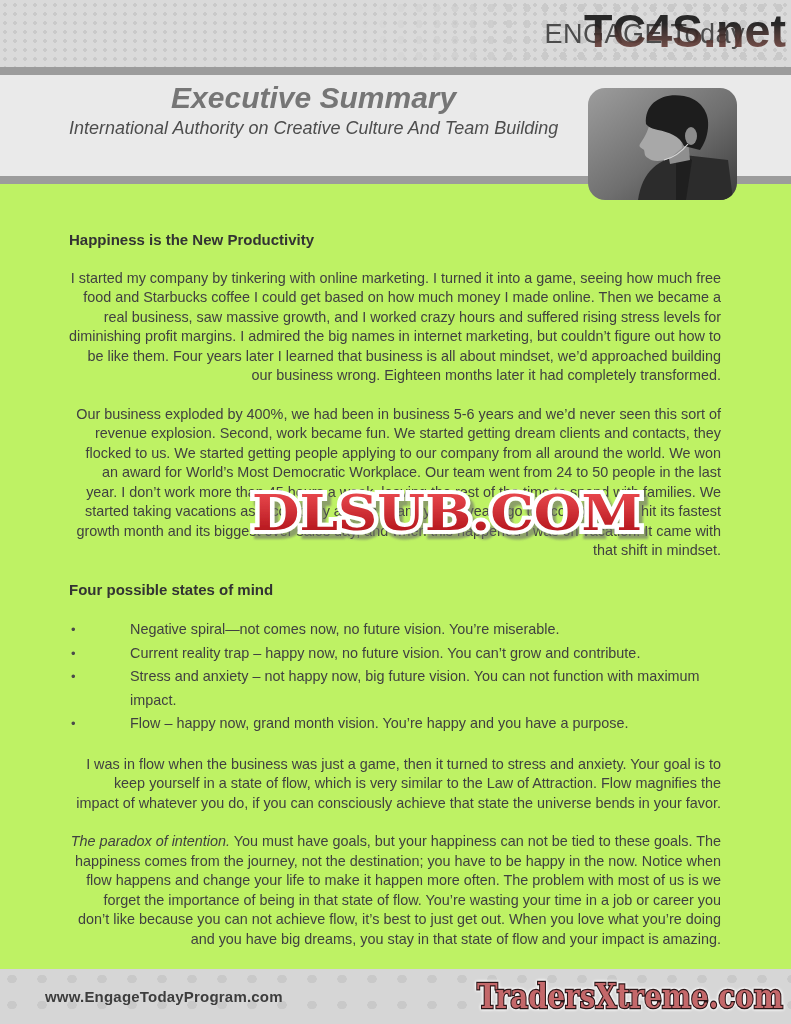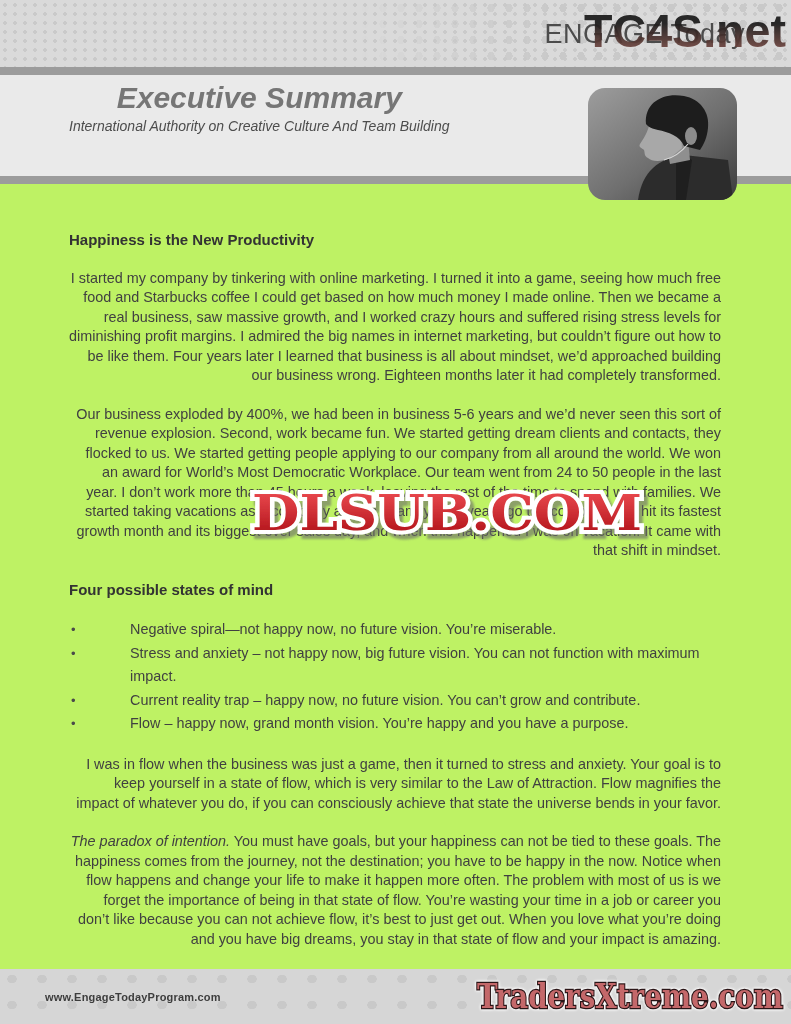--- a/index.html
+++ b/index.html
@@ -62,21 +62,21 @@
     text-align:center;
   }
   .title-block{position:absolute;left:69px;top:6px;}
   .doc-title{
     margin:0;font-size:30px;line-height:33px;font-style:italic;font-weight:bold;color:#767676;
   }
   .doc-author{
     margin:0;font-size:25px;line-height:28px;font-style:italic;font-weight:bold;color:#373737;
   }
   .doc-subtitle{
-    margin:4px 0 0;font-size:14px;font-style:italic;font-weight:400;color:#4d4d4d;
+    margin:4px 0 0;font-size:18px;font-style:italic;font-weight:400;color:#4d4d4d;
   }
   .photo{
     position:absolute;left:588px;top:88px;width:149px;height:112px;z-index:5;
     border-radius:17px;overflow:hidden;display:block;
   }
 
   
   .article{
     position:absolute;top:184px;left:0;width:791px;
     padding:46px 70px 0 69px;box-sizing:border-box;
@@ -106,21 +106,21 @@
     position:absolute;left:0;bottom:0;width:791px;height:55px;
     background-color:#d6d6d6;
     display:flex;align-items:center;
   }
   .footer .footer-dots{
     position:absolute;inset:0;
     background-image:radial-gradient(ellipse 8px 7px at 12px 10px,#c9c9c9 58%,transparent 61%);
     background-size:30px 26px;
   }
   .footer-url{
-    position:relative;margin-left:45px;font-weight:bold;font-size:11px;
+    position:relative;margin-left:45px;font-weight:bold;font-size:15px;
     color:#3d3d3d;letter-spacing:.2px;z-index:1;
   }
   .wm-footer{
     position:absolute;right:2px;bottom:2px;z-index:11;
     filter:drop-shadow(0 0 1px #ffffff) drop-shadow(0 0 1.5px #ffffff);
   }
   .traders-text{
     font-family:"DejaVu Serif","Liberation Serif",serif;font-weight:bold;font-size:33px;
     fill:var(--traders-red);
   }
@@ -179,23 +179,23 @@
 
     <path d="M100,56 C92,66 84,70 76,72" stroke="#d8d8d8" stroke-width="1.2" fill="none"></path>
   </svg>
 
   <div class="article">
     <h3>Happiness is the New Productivity</h3>
     <p>I started my company by tinkering with online marketing. I turned it into a game, seeing how much free food and Starbucks coffee I could get based on how much money I made online. Then we became a real business, saw massive growth, and I worked crazy hours and suffered rising stress levels for diminishing profit margins. I admired the big names in internet marketing, but couldn’t figure out how to be like them. Four years later I learned that business is all about mindset, we’d approached building our business wrong. Eighteen months later it had completely transformed.</p>
     <p>Our business exploded by 400%, we had been in business 5-6 years and we’d never seen this sort of revenue explosion. Second, work became fun. We started getting dream clients and contacts, they flocked to us. We started getting people applying to our company from all around the world. We won an award for World’s Most Democratic Workplace. Our team went from 24 to 50 people in the last year. I don’t work more than 45 hours a week, leaving the rest of the time to spend with families. We started taking vacations as a company and as a family; one year ago the company had hit its fastest growth month and its biggest ever sales day, and when this happened I was on vacation. It came with that shift in mindset.</p>
     <h3>Four possible states of mind</h3>
     <ul class="states-list">
-      <li>Negative spiral—not happy now, no future vision. You’re miserable.</li>
+      <li>Negative spiral—not comes now, no future vision. You’re miserable.</li>
+      <li>Current reality trap – happy now, no future vision. You can’t grow and contribute.</li>
       <li>Stress and anxiety – not happy now, big future vision. You can not function with maximum impact.</li>
-      <li>Current reality trap – happy now, no future vision. You can’t grow and contribute.</li>
       <li>Flow – happy now, grand month vision. You’re happy and you have a purpose.</li>
     </ul>
     <p>I was in flow when the business was just a game, then it turned to stress and anxiety. Your goal is to keep yourself in a state of flow, which is very similar to the Law of Attraction. Flow magnifies the impact of whatever you do, if you can consciously achieve that state the universe bends in your favor.</p>
     <p><span class="lead-italic">The paradox of intention.</span><span> You must have goals, but your happiness can not be tied to these goals. The happiness comes from the journey, not the destination; you have to be happy in the now. Notice when flow happens and change your life to make it happen more often. The problem with most of us is we forget the importance of being in that state of flow. You’re wasting your time in a job or career you don’t like because you can not achieve flow, it’s best to just get out. When you love what you’re doing and you have big dreams, you stay in that state of flow and your impact is amazing.</span></p>
   </div>
 
   <svg class="wm-content" width="418" height="68" viewBox="0 0 418 68">
     <defs>
       <linearGradient id="dlsubGrad" x1="0" y1="0" x2="0" y2="1">
         <stop offset="0.15" class="dlsub-stop-a"></stop>

